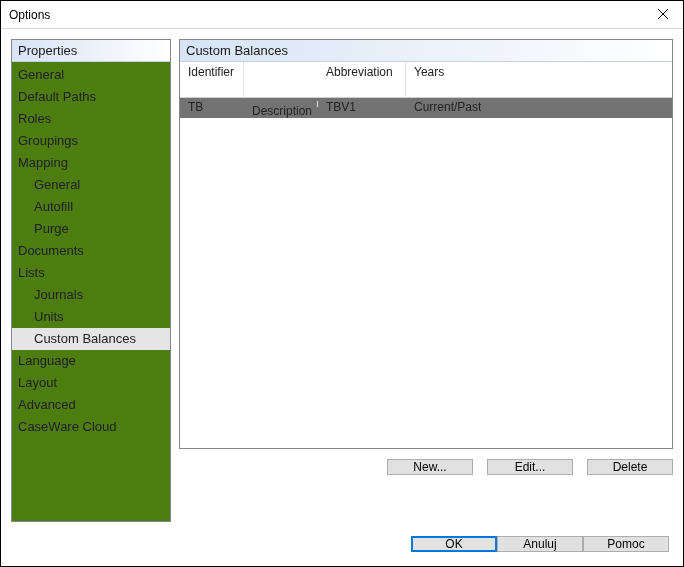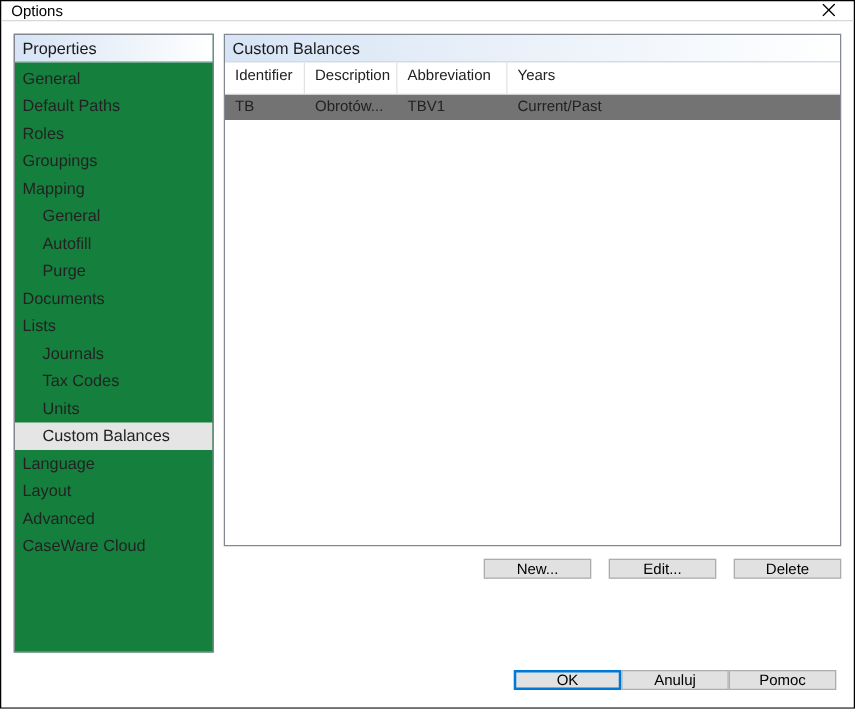--- a/index.html
+++ b/index.html
@@ -16,21 +16,21 @@
       height: 567px;
       border: 1px solid #000;
       background: #fff;
       display: flex;
       flex-direction: column;
     }
     .titlebar {
       display: flex;
       align-items: center;
       justify-content: space-between;
-      height: 16px;
+      height: 28px;
       padding: 0 0 0 8px;
       border-bottom: 1px solid #d8d8d8;
     }
     .titlebar-title {
       font-size: 12px;
       color: #000;
     }
     .close-btn {
       width: 40px;
       height: 28px;
@@ -43,21 +43,21 @@
     .body {
       flex: 1;
       display: flex;
       padding: 10px 10px 0 10px;
       gap: 8px;
       min-height: 0;
     }
     .sidebar {
       width: 160px;
       border: 1px solid #828790;
-      background: #15803d;
+      background: #4d7c0f;
       display: flex;
       flex-direction: column;
     }
     .panel-header {
       height: 22px;
       display: flex;
       align-items: center;
       padding: 0 6px;
       font-size: 13px;
       color: #1a1a1a;
@@ -93,21 +93,21 @@
       display: flex;
       flex-direction: column;
       height: 410px;
     }
     .grid {
       flex: 1;
       overflow: auto;
     }
     .grid-header {
       display: flex;
-      height: 26px;
+      height: 36px;
       background: #fff;
       border-bottom: 1px solid #cfcfcf;
     }
     .grid-header .col {
       padding: 3px 8px;
       font-size: 12px;
       color: #222;
       border-right: 1px solid #e2e2e2;
     }
     .grid-row {
@@ -117,21 +117,21 @@
     }
     .grid-row .col {
       padding: 2px 8px;
       font-size: 12px;
       color: #222;
       white-space: nowrap;
       overflow: hidden;
       text-overflow: ellipsis;
     }
     .col.c1 { width: 64px; flex: 0 0 64px; }
-    .col.c2 { width: 74px; flex: 0 0 74px; }
+    .col.c2 { width: 74px; flex: 0 0 74px; margin-top: 39px; }
     .col.c3 { width: 88px; flex: 0 0 88px; }
     .col.c4 { flex: 1; border-right: none; }
     .action-row {
       display: flex;
       justify-content: flex-end;
       gap: 14px;
       padding: 10px 0 0 0;
     }
     .btn {
       min-width: 86px;
@@ -181,21 +181,20 @@
         <div class="tree-item">Default Paths</div>
         <div class="tree-item">Roles</div>
         <div class="tree-item">Groupings</div>
         <div class="tree-item">Mapping</div>
         <div class="tree-item tree-sub">General</div>
         <div class="tree-item tree-sub">Autofill</div>
         <div class="tree-item tree-sub">Purge</div>
         <div class="tree-item">Documents</div>
         <div class="tree-item">Lists</div>
         <div class="tree-item tree-sub">Journals</div>
-        <div class="tree-item tree-sub">Tax Codes</div>
         <div class="tree-item tree-sub">Units</div>
         <div class="tree-item tree-sub selected">Custom Balances</div>
         <div class="tree-item">Language</div>
         <div class="tree-item">Layout</div>
         <div class="tree-item">Advanced</div>
         <div class="tree-item">CaseWare Cloud</div>
       </div>
     </div>
 
     <div class="main">

